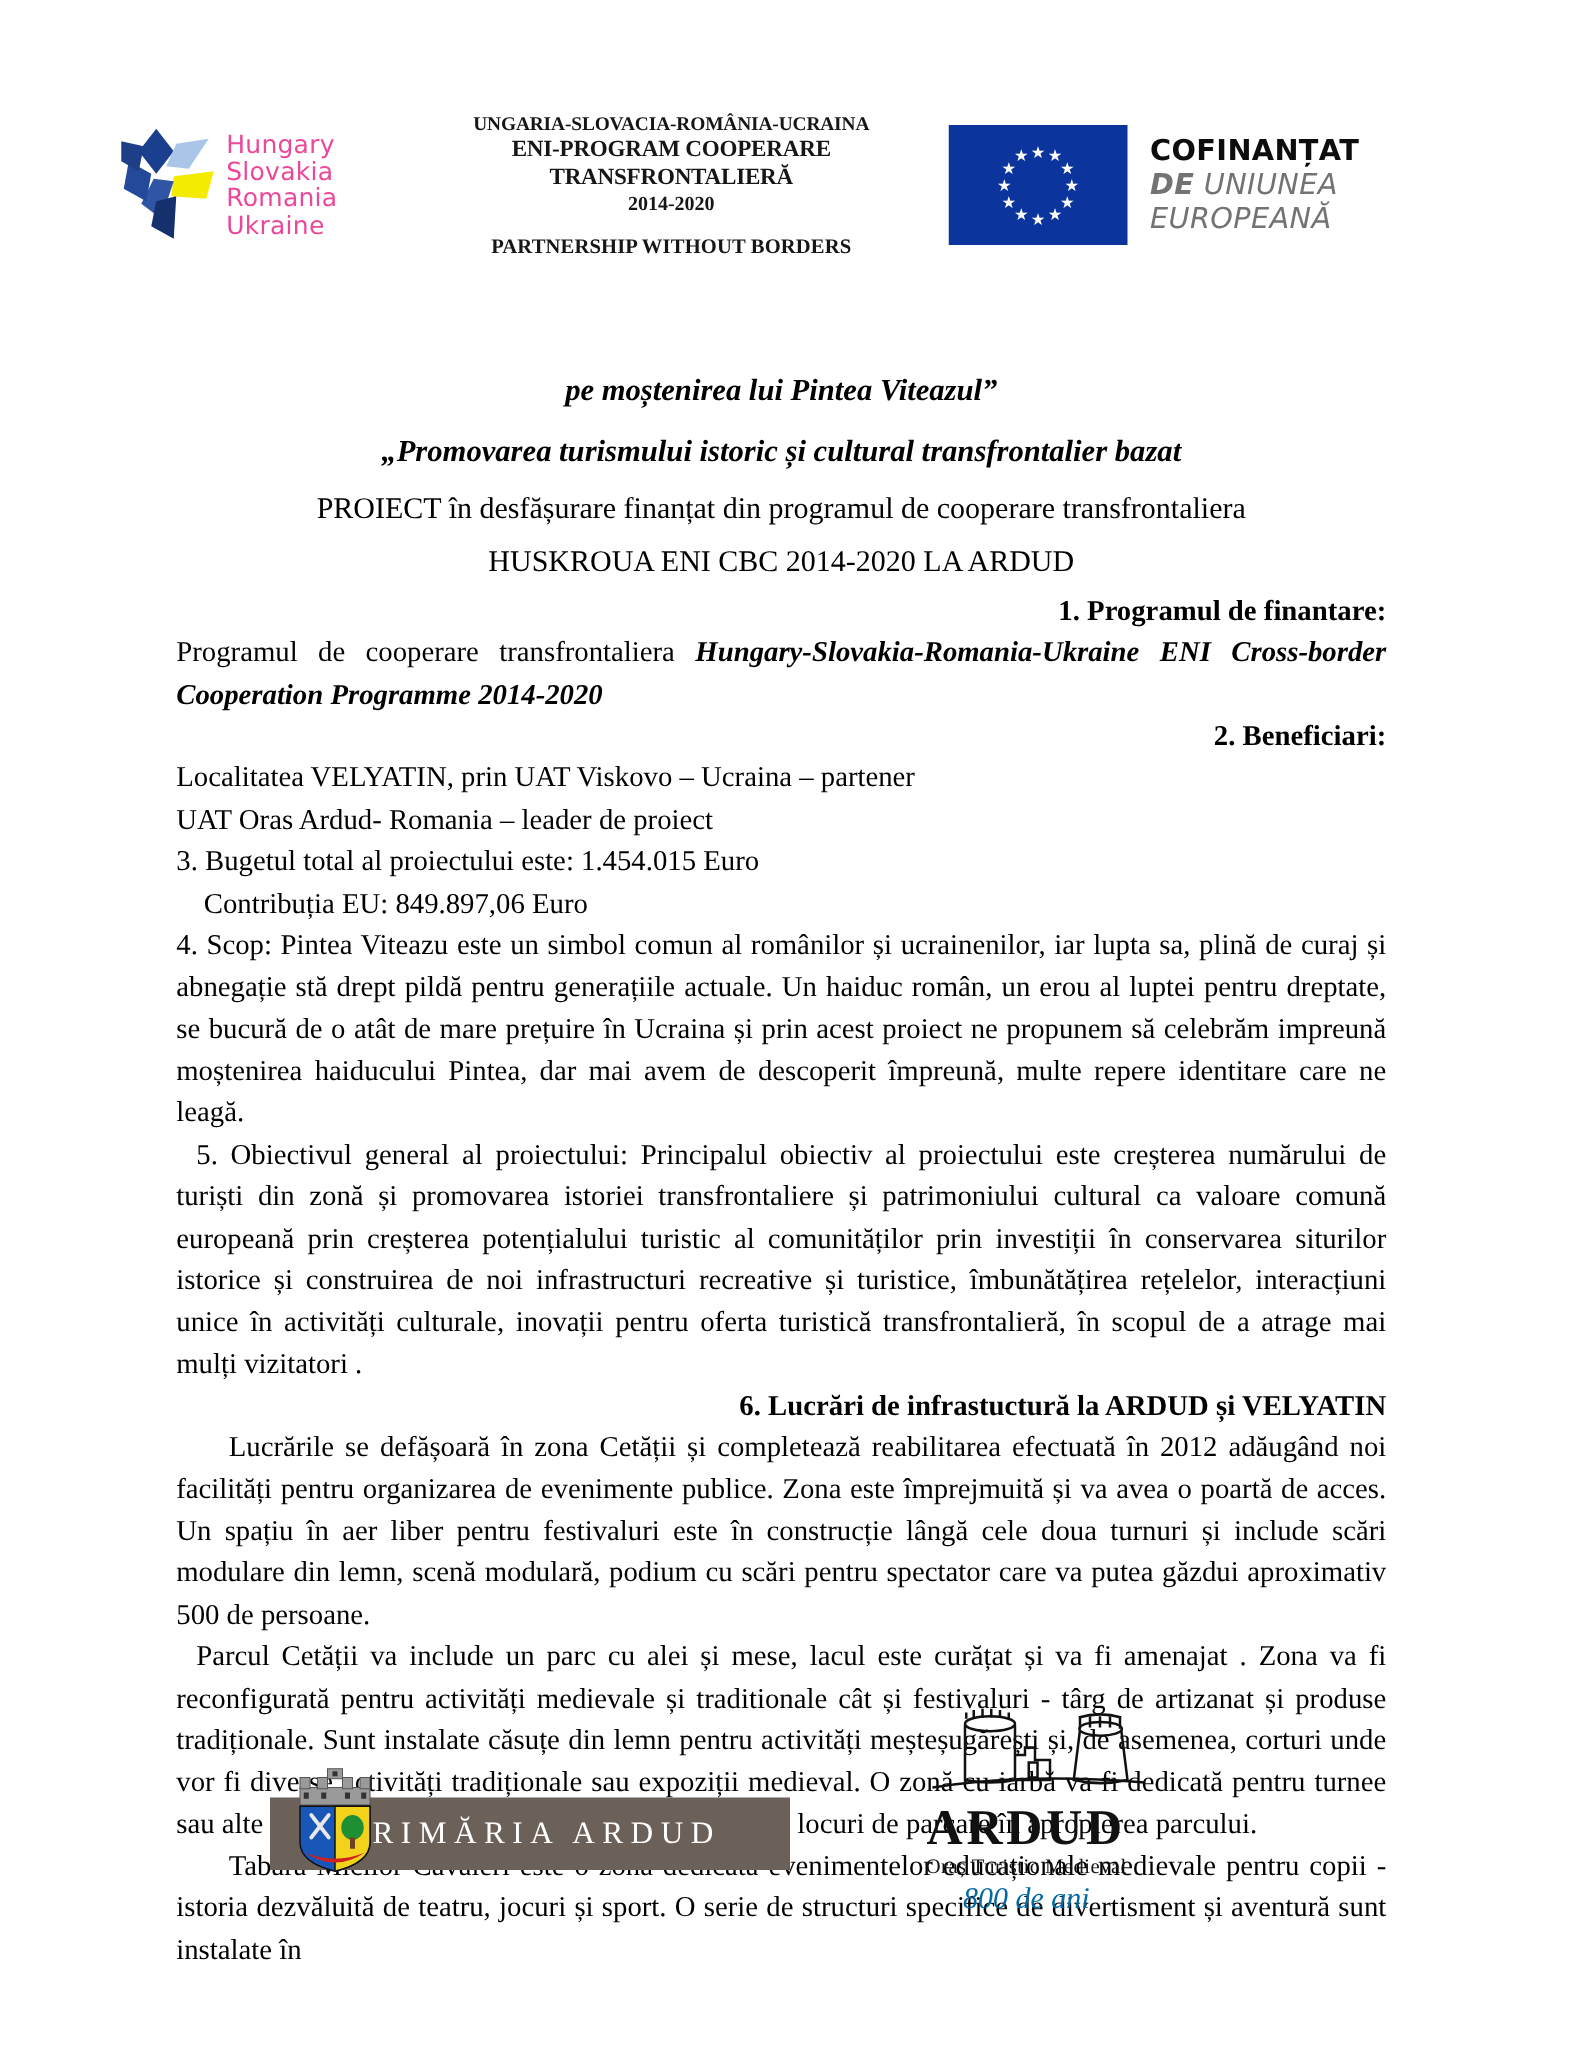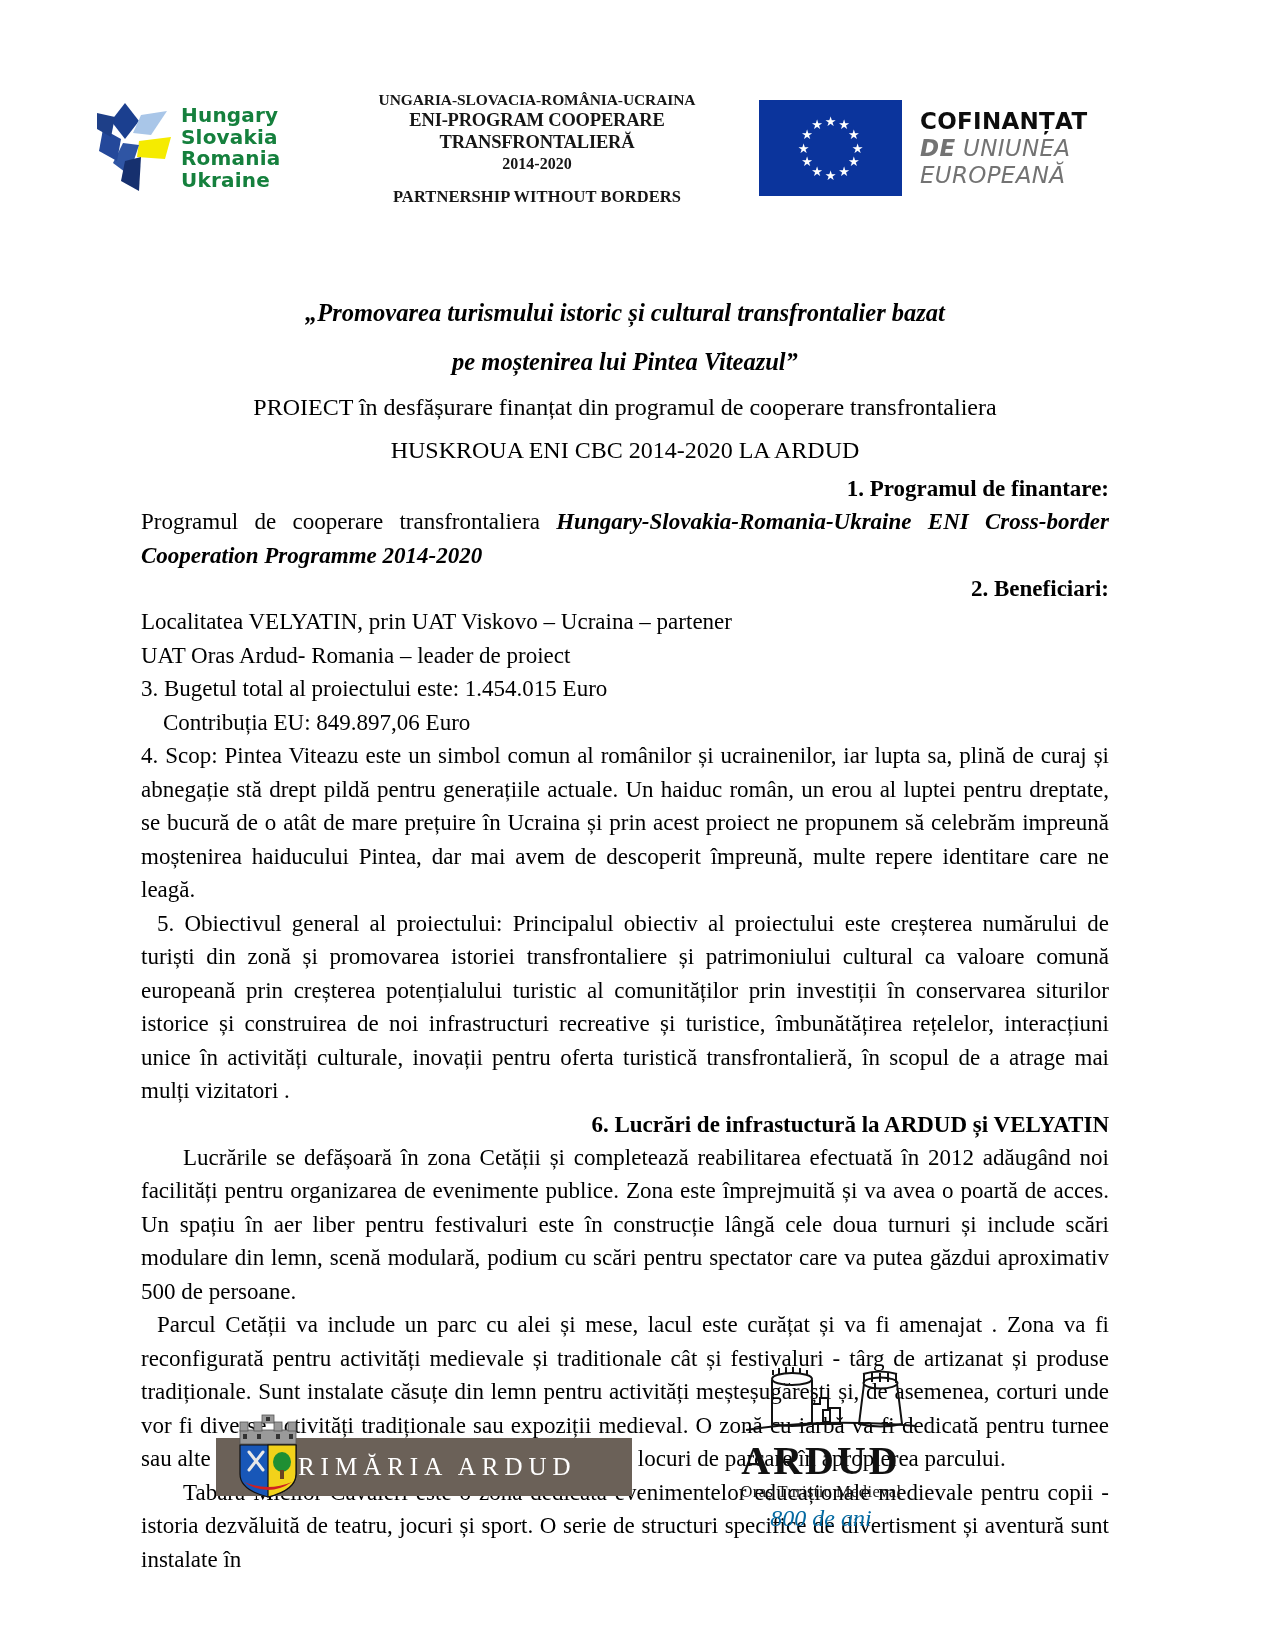--- a/index.html
+++ b/index.html
@@ -45,24 +45,23 @@
   .hsru-mark {
     width: 82px;
     height: 98px;
     flex: none;
     position: relative;
   }
   .hsru-names {
     font-family: "DejaVu Sans", "Liberation Sans", sans-serif;
     font-size: 20px;
     line-height: 21.5px;
-    color: #15803d;
+    color: #ec4899;
     letter-spacing: 0.2px;
     padding-left: 4px;
-    font-weight: bold;
   }
 
   .program-title {
     flex: none;
     width: 400px;
     text-align: center;
     font-family: "Liberation Serif", "DejaVu Serif", serif;
     font-weight: bold;
     color: #161616;
     margin-left: 22px;
@@ -261,22 +260,22 @@
         </div>
       <div class="eu-text">
         <div class="t1">COFINANȚAT</div>
         <div class="t2"><b>DE</b> <span>UNIUNEA EUROPEANĂ</span></div>
       </div>
     </div>
   </div>
 
   <div class="content">
 
+    <div class="title-line">pe moștenirea lui Pintea Viteazul”</div>
     <div class="title-line">„Promovarea turismului istoric și cultural transfrontalier bazat</div>
-    <div class="title-line">pe moștenirea lui Pintea Viteazul”</div>
     <div class="subtitle-line">PROIECT în desfășurare finanțat din programul de cooperare transfrontaliera</div>
     <div class="subtitle-line">HUSKROUA ENI CBC 2014-2020 LA ARDUD</div>
 
     <div class="sec-head">1. Programul de finantare:</div>
     <div class="para j"><span>Programul de cooperare transfrontaliera </span><span class="bi">Hungary-Slovakia-Romania-Ukraine ENI Cross-border Cooperation Programme 2014-2020</span></div>
 
     <div class="sec-head">2. Beneficiari:</div>
     <div class="para l">Localitatea VELYATIN, prin UAT Viskovo – Ucraina – partener</div>
     <div class="para l">UAT Oras Ardud- Romania – leader de proiect</div>
 

